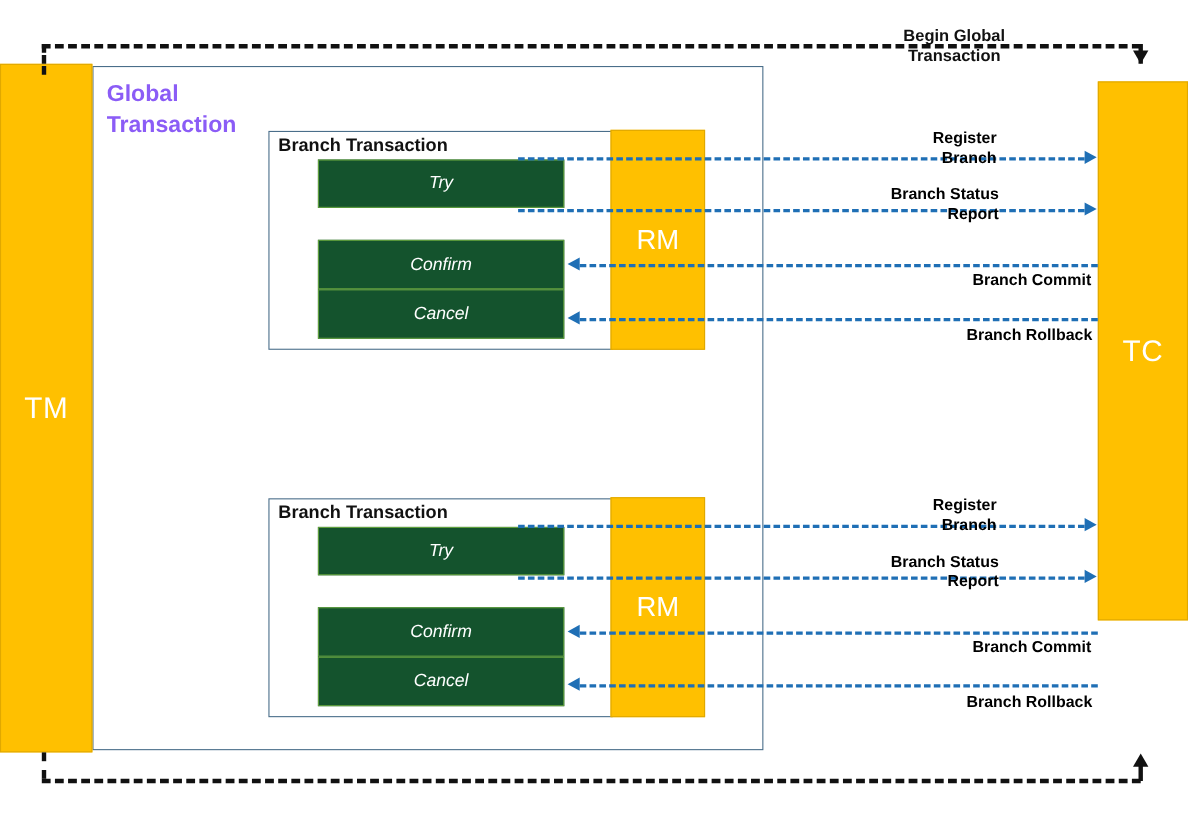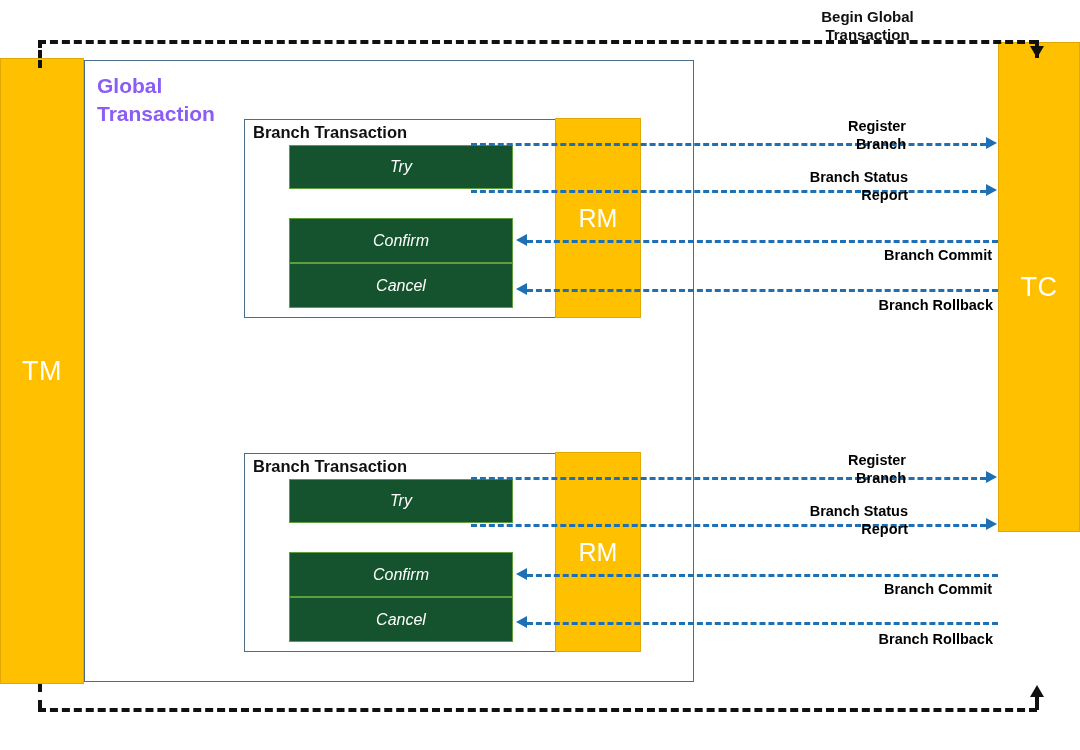--- a/index.html
+++ b/index.html
@@ -145,39 +145,40 @@
     z-index: 9;
   }
   .blk-label {
     font-size: 15px;
     font-weight: bold;
     color: #111111;
     line-height: 1.2;
     white-space: pre-line;
     text-align: center;
     z-index: 10;
+    margin-top: 16px;
   }
 </style>
 </head>
 <body>
 
 <div id="canvas">
 
   <div class="abs blk-v" style="left:38px; top:40px; height:28px;"></div>
   <div class="abs blk-h" style="left:38px; top:40px; width:999px;"></div>
   <div class="abs blk-v" style="left:1035px; top:40px; height:18px;"></div>
   <div class="abs blk-arrow-down" style="left:1030px; top:46px;"></div>
   <div class="abs blk-label" style="left:780px; top:8px; width:175px;">Begin Global
 Transaction</div>
 
   <div class="abs participant" style="left:0px; top:58px; width:84px; height:626px;">
     <span>TM</span>
   </div>
 
-  <div class="abs participant" style="left:998px; top:42px; width:82px; height:490px;">
+  <div class="abs participant" style="left:998px; top:74px; width:82px; height:490px;">
     <span>TC</span>
   </div>
 
   <div class="abs global-box" style="left:84px; top:60px; width:610px; height:622px;"></div>
   <div class="abs global-label" style="left:97px; top:72px; width:180px;">Global
 Transaction</div>
 
   <div class="abs branch-box" style="left:244px; top:119px; width:313px; height:199px;"></div>
   <div class="abs branch-label" style="left:253px; top:123px;">Branch Transaction</div>
 

